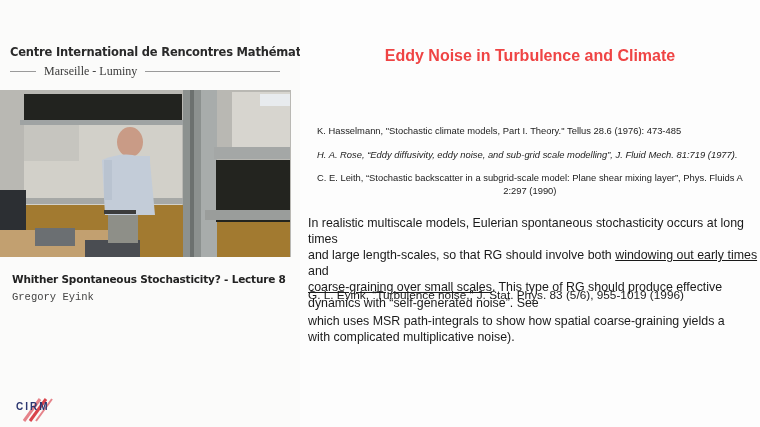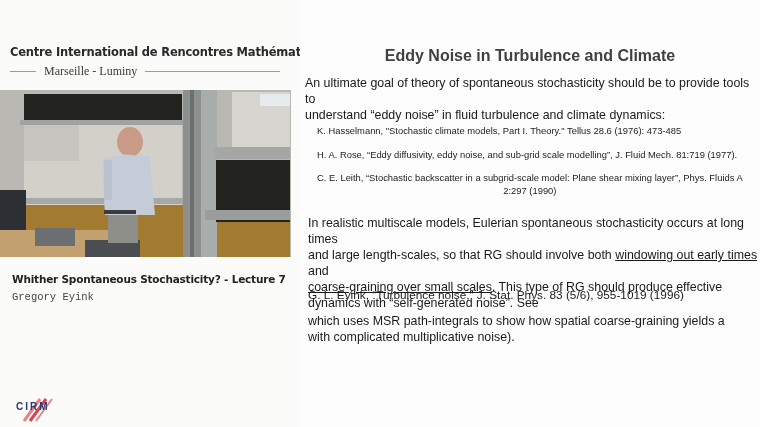--- a/index.html
+++ b/index.html
@@ -8,21 +8,21 @@
   .org { position:absolute; left:10px; top:45px; font-family:"DejaVu Sans", sans-serif; font-weight:bold; font-size:11.5px; color:#2a2a2a; letter-spacing:-0.2px; white-space:nowrap; }
   .loc-row { position:absolute; left:10px; top:64px; width:270px; height:14px; display:flex; align-items:center; }
   .loc-line { height:1px; background:#9a9a9a; }
   .loc { font-family:Liberation Serif, serif; font-size:12px; color:#3a3a3a; padding:0 8px; white-space:nowrap;text-align:center; }
   .video { position:absolute; left:0; top:90px; width:291px; height:167px; background:#3d3a36; overflow:hidden; }
   .talk-title { position:absolute; left:12px; top:273px; font-family:"DejaVu Sans", sans-serif; font-weight:bold; font-size:10.5px; color:#222; white-space:nowrap; letter-spacing:-0.2px; }
   .speaker { position:absolute; left:12px; top:291px; font-family:Liberation Mono, monospace; font-size:10.5px; color:#444; white-space:nowrap; }
   .logo { position:absolute; left:10px; top:395px; width:60px; height:28px; }
   .logo-text { position:absolute; left:6px; top:6px; font-family:Liberation Sans, sans-serif; font-weight:bold; font-size:10px; color:#2d3770; letter-spacing:2px; }
   .slide { position:absolute; left:300px; top:0; width:460px; height:427px; background:#fdfdfd; }
-  .slide-title { position:absolute; left:0; top:47px; width:460px; text-align:center; font-weight:bold; font-size:16px; color:#404040; }
+  .slide-title { position:absolute; left:0; top:47px; width:460px; text-align:center; font-weight:bold; font-size:16px; color:#ef4444; }
   .para { position:absolute; font-size:12.4px; color:#1a1a1a; line-height:16px; }
   .ref { position:absolute; left:17px; font-size:9.4px; color:#222; line-height:12.5px; }
   .u { text-decoration:underline; }
 </style>
 </head>
 <body>
 
 <div class="left">
   <div class="org">Centre International de Rencontres Mathématiques</div>
   <div class="loc-row">
@@ -54,43 +54,39 @@
       <rect x="85" y="150" width="55" height="17" fill="#4a4d52"></rect>
       <ellipse cx="130" cy="52" rx="13" ry="15" fill="#c99b86"></ellipse>
       <path d="M102 70 Q130 58 150 72 L155 125 L105 125 Z" fill="#c3ccd8"></path>
       <rect x="104" y="70" width="8" height="40" fill="#b9c3d0"></rect>
       <rect x="108" y="125" width="30" height="28" fill="#8e8f88"></rect>
       <rect x="136" y="66" width="14" height="24" fill="#c3ccd8"></rect>
       <rect x="104" y="120" width="32" height="4" fill="#3c3c3c"></rect>
     </svg>
   </div>
 
-  <div class="talk-title">Whither Spontaneous Stochasticity? - Lecture 7</div>
+  <div class="talk-title">Whither Spontaneous Stochasticity? - Lecture 8</div>
   <div class="speaker">Gregory Eyink</div>
 
   <div class="logo">
     <svg width="60" height="28" viewBox="0 0 60 28" style="position:absolute;left:0;top:0">
       <line x1="14" y1="26" x2="30" y2="4" stroke="#e5838a" stroke-width="3"></line>
       <line x1="20" y1="26" x2="36" y2="4" stroke="#d9434b" stroke-width="3"></line>
       <line x1="26" y1="26" x2="42" y2="4" stroke="#e5838a" stroke-width="2"></line>
     </svg>
     <span class="logo-text">CIRM</span>
   </div>
 </div>
 
 <div class="slide">
   <div class="slide-title">Eddy Noise in Turbulence and Climate</div>
 
-  <div class="para" style="left:5px; top:75px;">
-    <div>An ultimate goal of theory of spontaneous stochasticity should be to provide tools to</div>
-    <div>understand “eddy noise” in fluid turbulence and climate dynamics:</div>
-  </div>
 
   <div class="ref" style="top:125px;">K. Hasselmann, "Stochastic climate models, Part I. Theory." Tellus 28.6 (1976): 473-485</div>
-  <div class="ref" style="top:149px;">H. A. Rose, “Eddy diffusivity, eddy noise, and sub-grid scale modelling”, J. Fluid Mech. 81:719 (1977).</div>
+  <div class="ref" style="top:149px;font-style:italic;">H. A. Rose, “Eddy diffusivity, eddy noise, and sub-grid scale modelling”, J. Fluid Mech. 81:719 (1977).</div>
   <div class="ref" style="top:172px;text-align:center;">
     <div>C. E. Leith, “Stochastic backscatter in a subgrid-scale model: Plane shear mixing layer”, Phys. Fluids A</div>
     <div>2:297 (1990)</div>
   </div>
 
   <div class="para" style="left:8px; top:215px;">
     <div>In realistic multiscale models, Eulerian spontaneous stochasticity occurs at long times</div>
     <div><span>and large length-scales, so that RG should involve both </span><span class="u">windowing out early times</span><span> and</span></div>
     <div><span class="u">coarse-graining over small scales</span><span>. This type of RG should produce effective</span></div>
     <div>dynamics with “self-generated noise”. See</div>

